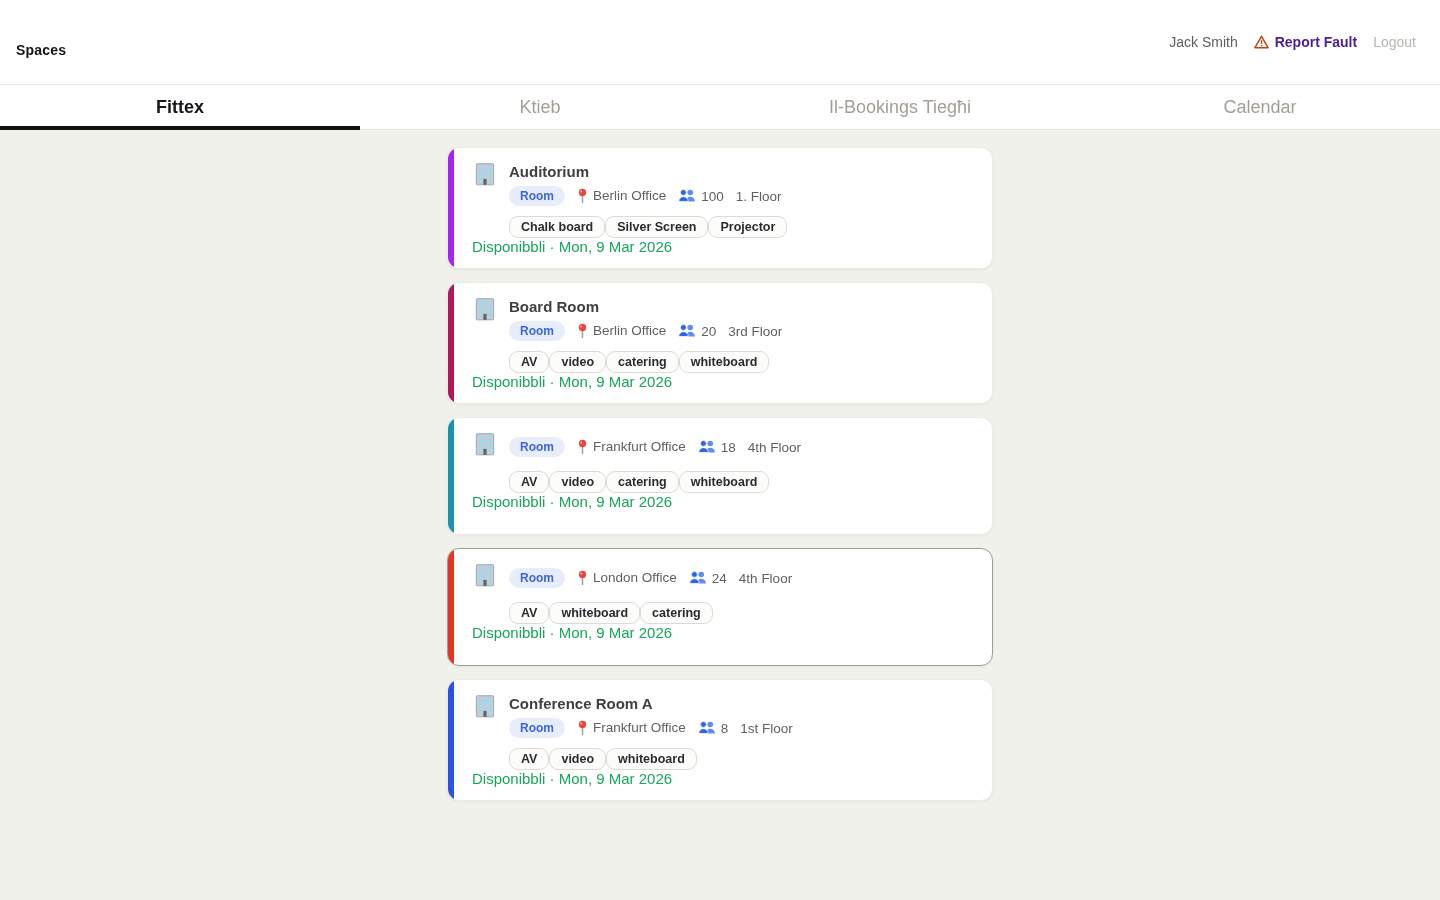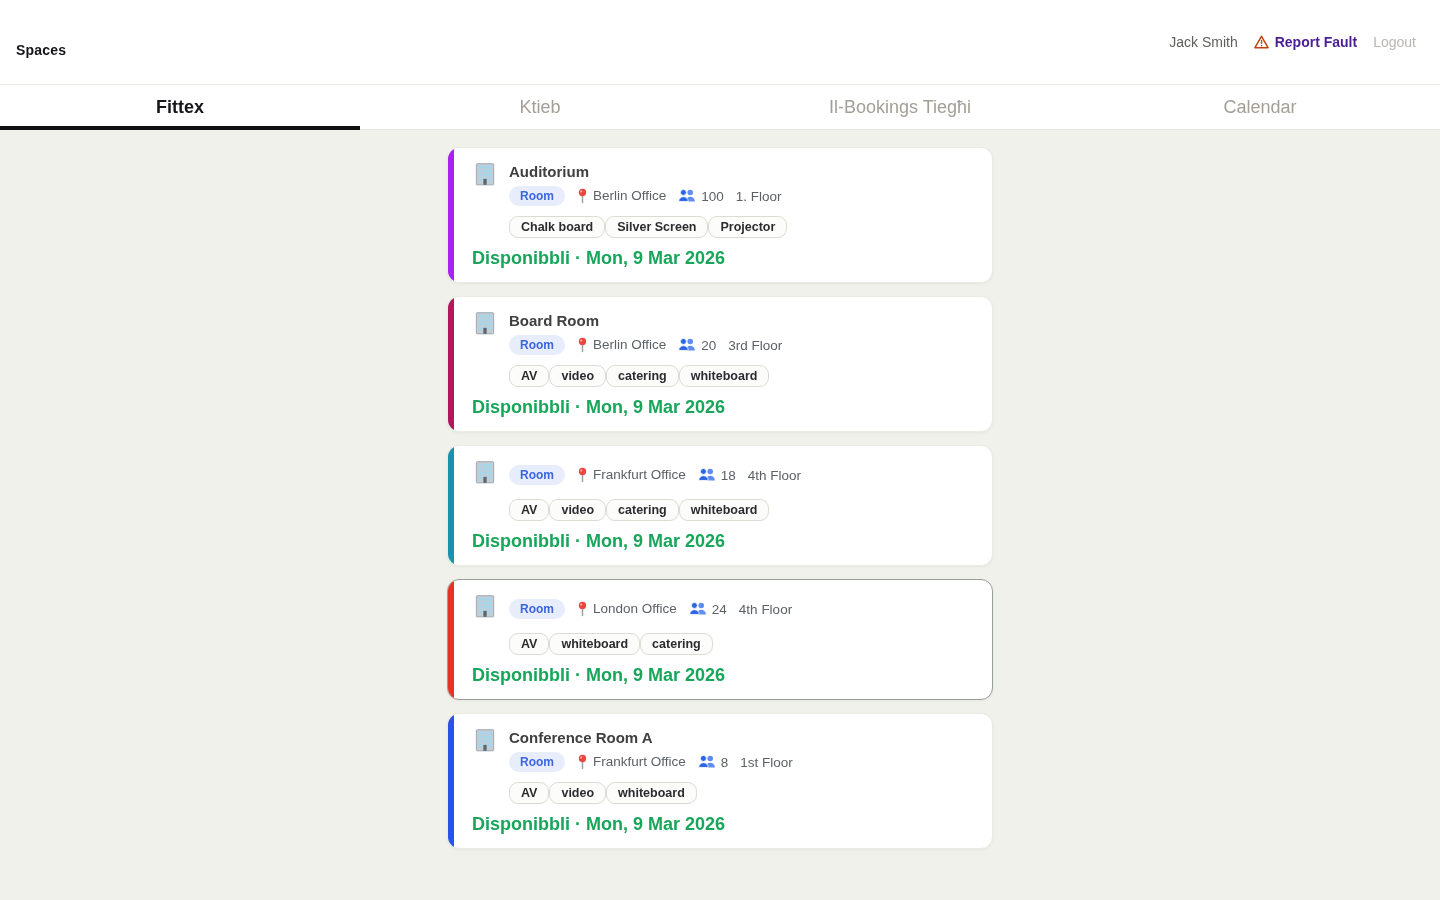--- a/index.html
+++ b/index.html
@@ -45,21 +45,21 @@
   .room-title { font-size:15px; font-weight:bold; color:#404040; padding-top:2px; }
   .meta-row { display:flex; align-items:center; gap:12px; margin-top:6px;
               font-size:13.5px; color:#5d6166; }
   .meta-item { display:flex; align-items:flex-start; gap:5px; }
   .badge { background:#e8edfc; color:#3b66dd; font-size:12px; font-weight:bold;
            padding:3px 11px; border-radius:10px; }
   .tags-row { display:flex; gap:0; margin:10px 0 0 37px; }
   .tag { border:1.5px solid #dcdcd4; background:#fcfcfa; color:#2c2c30;
          font-size:12.5px; font-weight:bold; padding:3px 11px; border-radius:9px;
          white-space:nowrap; }
-  .status-row { margin-top:10px; font-size:18px; font-weight:bold; color:#17a65a; }
+  .status-row { font-size:15px; font-weight:normal; color:#17a65a; }
 
   .bld-icon { flex:0 0 26px; }
 </style>
 </head>
 <body>
 
 <div class="header">
   <div class="brand">Spaces</div>
   <div class="header-right">
     <span class="user-name">Jack Smith</span>

